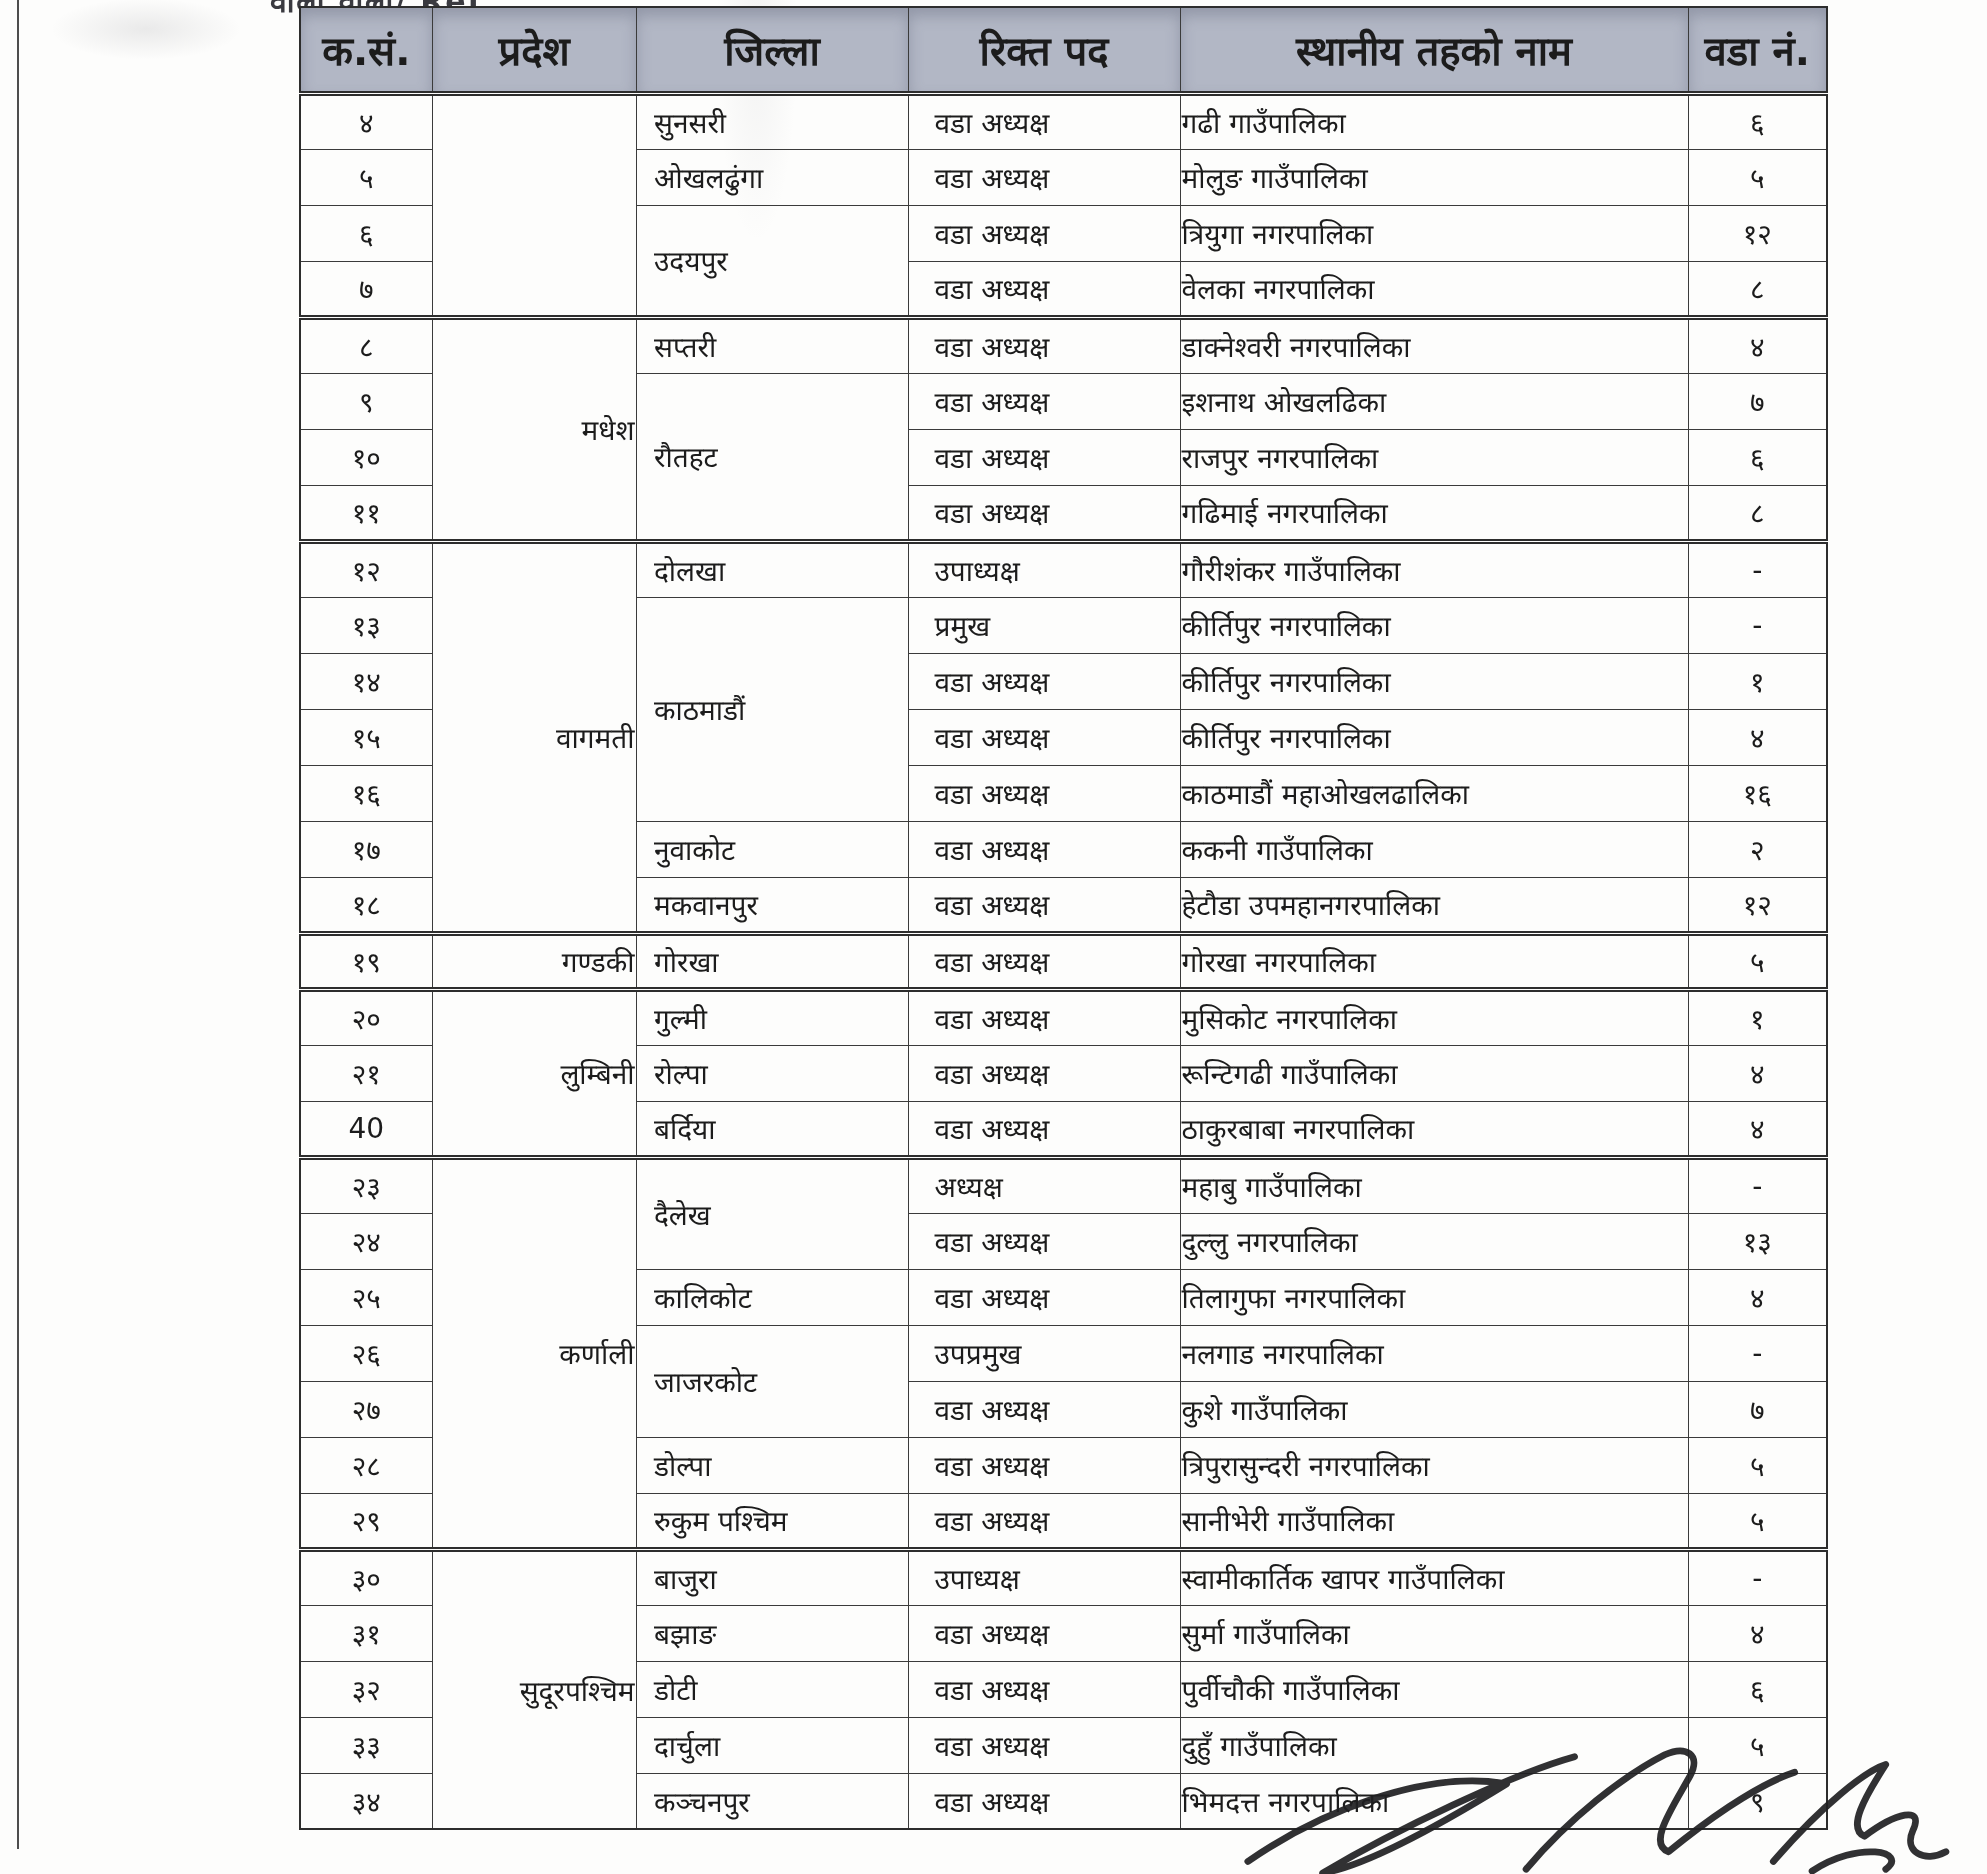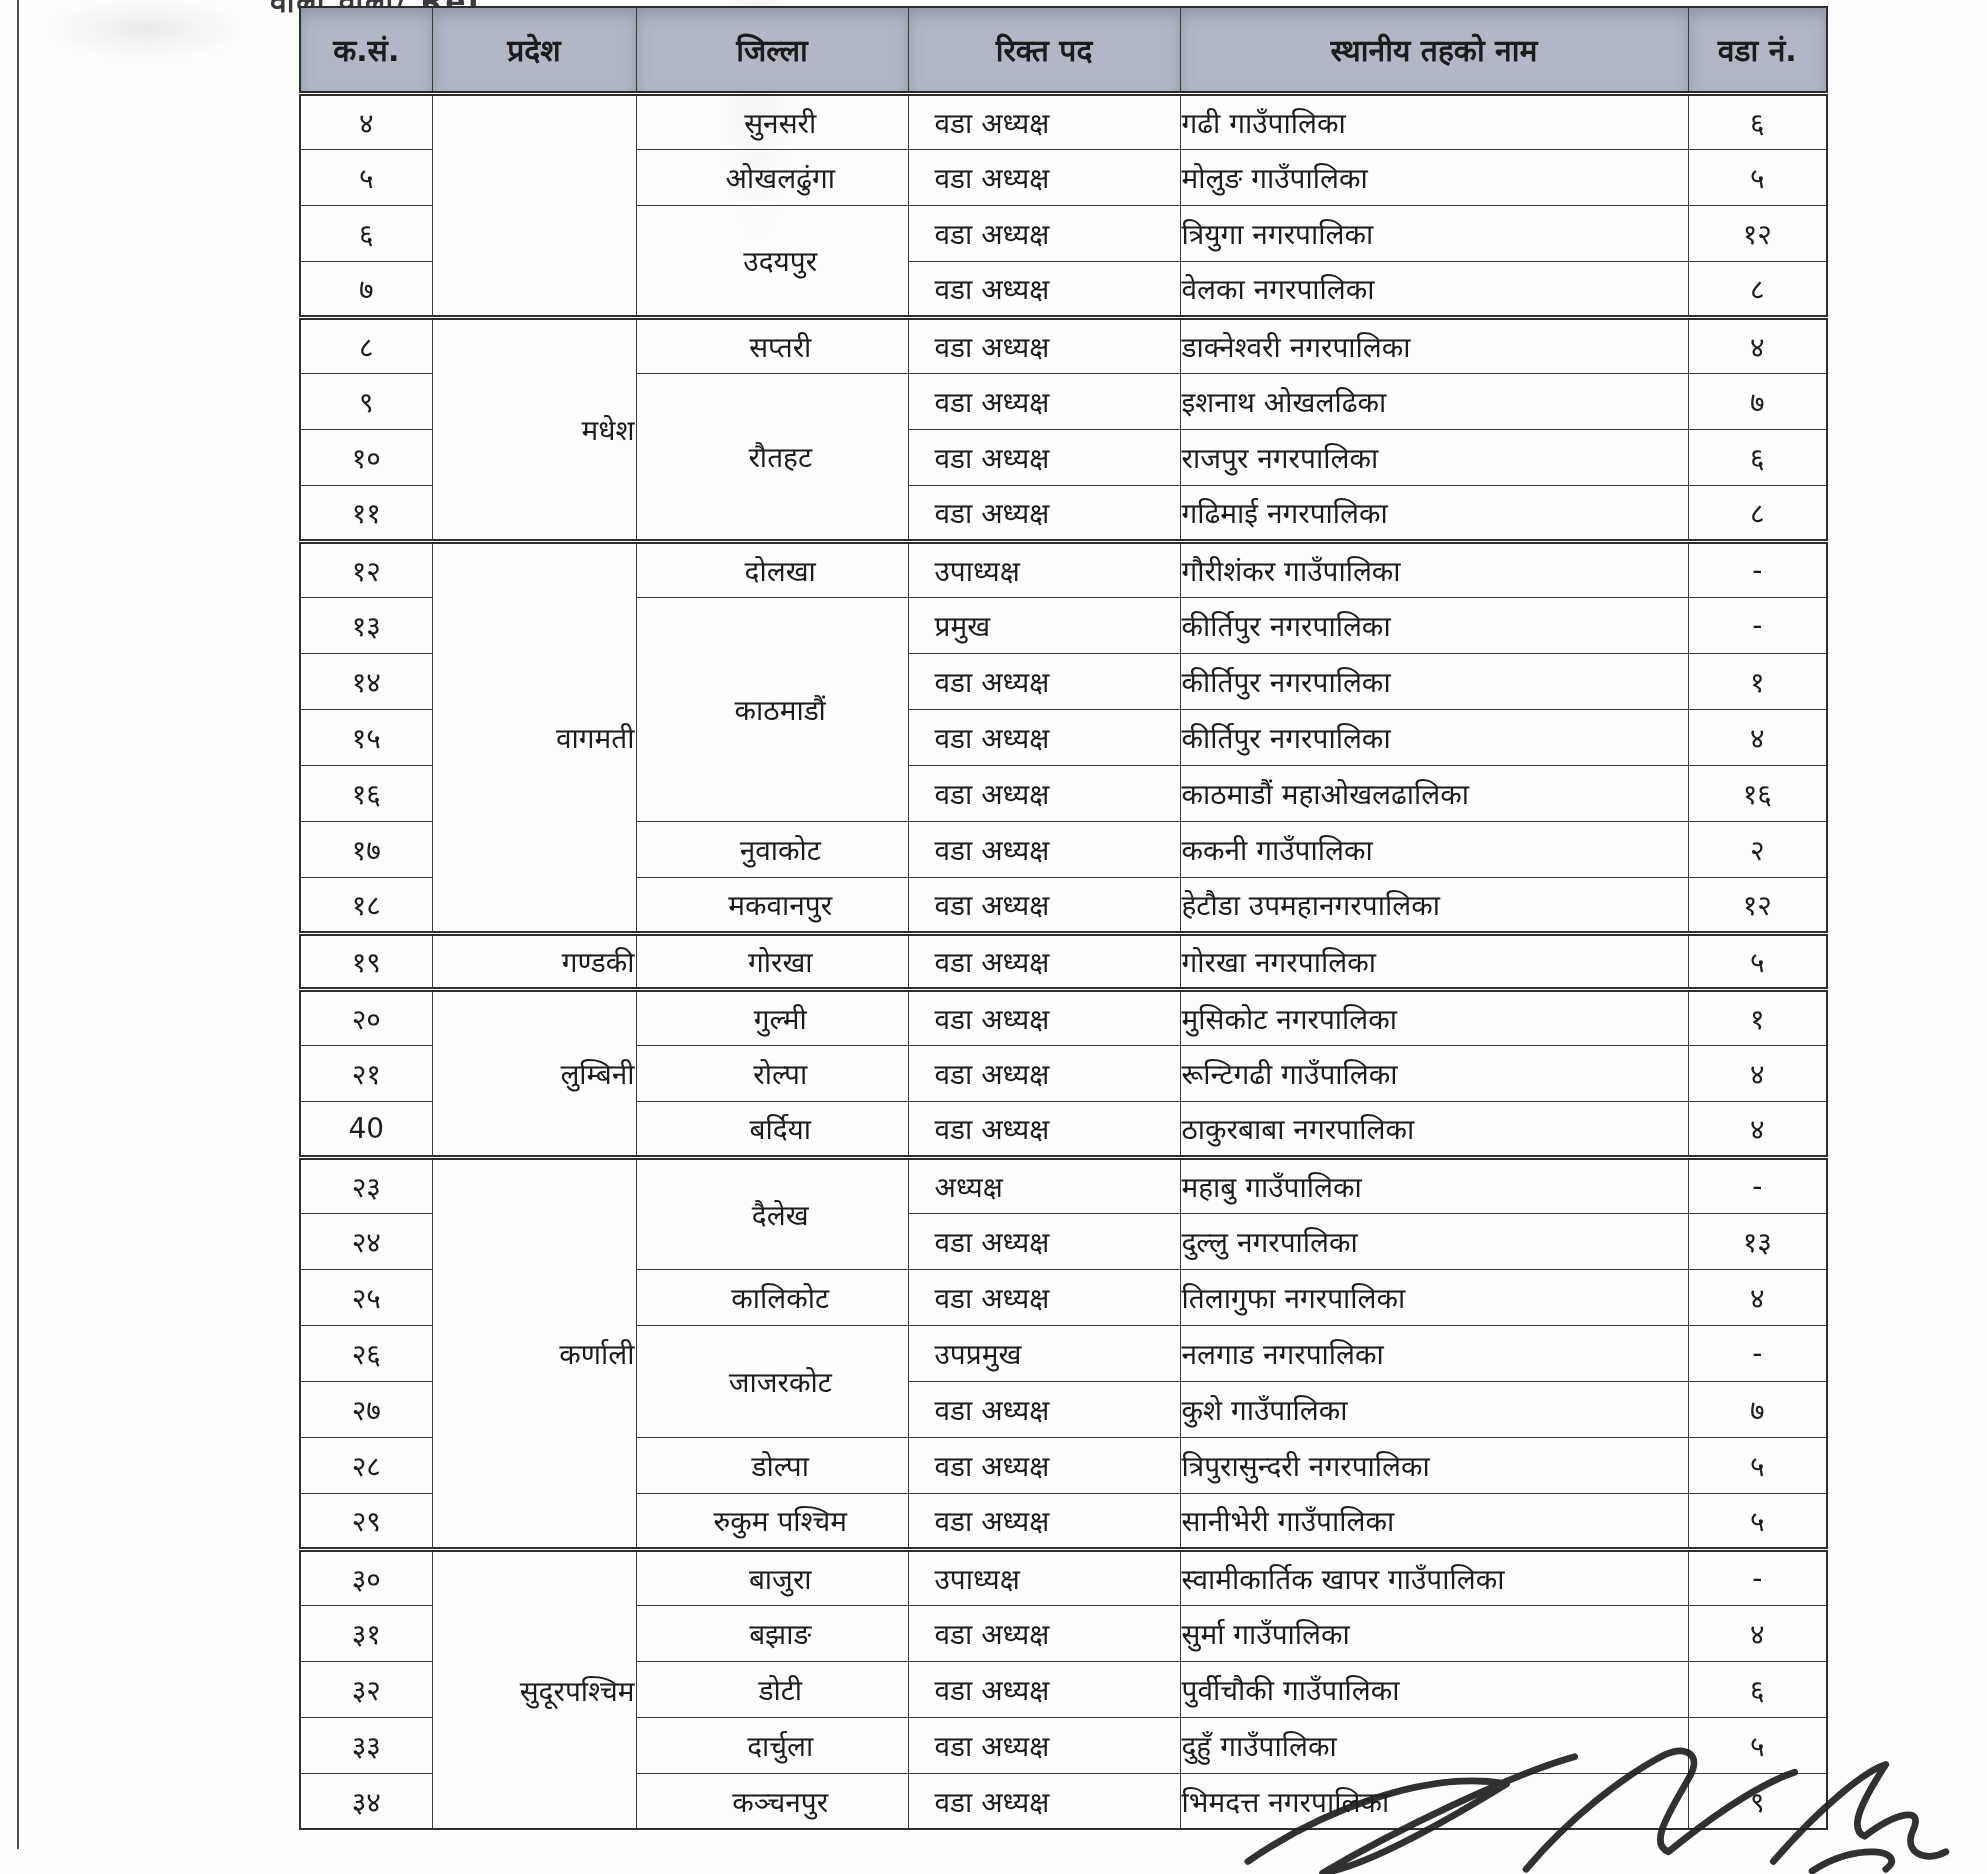--- a/index.html
+++ b/index.html
@@ -61,35 +61,35 @@
     vertical-align: middle;
     overflow: hidden;
     white-space: nowrap;
   }
   table.doc { border: 2.9px solid #2d2d2d; }
 
   table.doc thead th {
     height: 83px;
     background: #b2b7c5;
     box-shadow: inset 0 7.8px 13.6px rgba(90,95,115,0.35);
-    font-size: 30px;
+    font-size: 40px;
     font-weight: bold;
     text-align: center;
     border-bottom: 5.8px double #2d2d2d;
     padding: 0 3px;
   }
   table.doc tbody td {
     height: 56px;
     box-sizing: border-box;
     font-size: 28px;
     background: transparent;
   }
   td.c-sn   { text-align: center; }
   td.c-prov { text-align: right; }
-  td.c-dist { text-align: center; padding-left: 17.5px; }
+  td.c-dist { text-align: left; padding-left: 17.5px; }
   td.c-post { text-align: left; padding-left: 26px; }
   td.c-local{ text-align: left; padding-left: 1px; }
   td.c-ward { text-align: center; }
 
   tr.grp td { border-top: 5.8px double #2d2d2d; }
 
   
   .signature {
     position: absolute;
     left: 1230px; top: 1716px;

